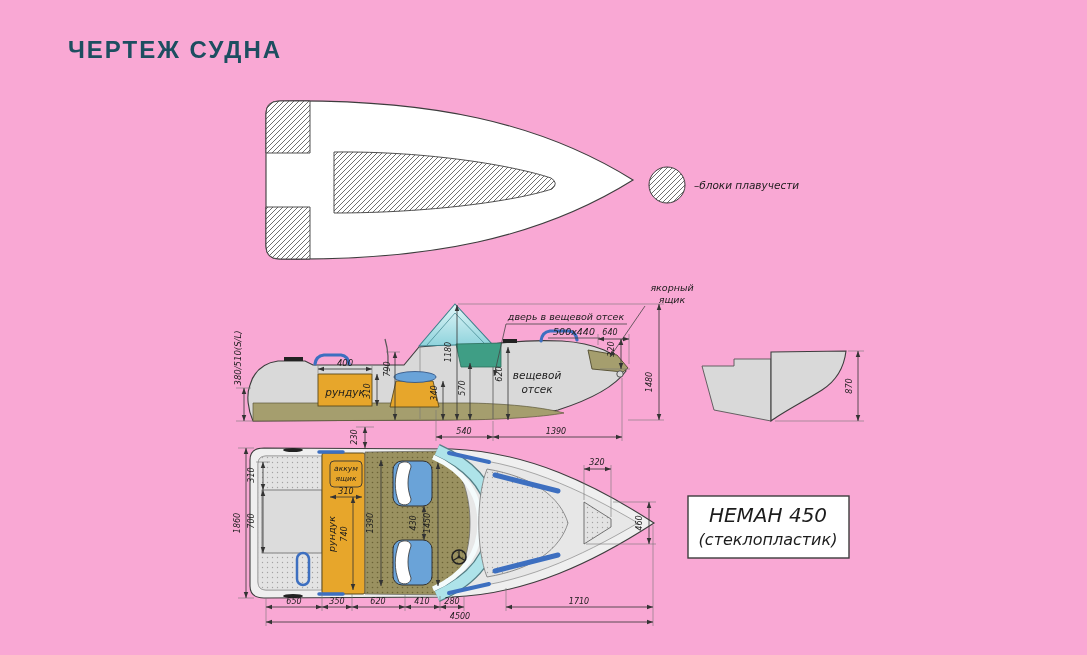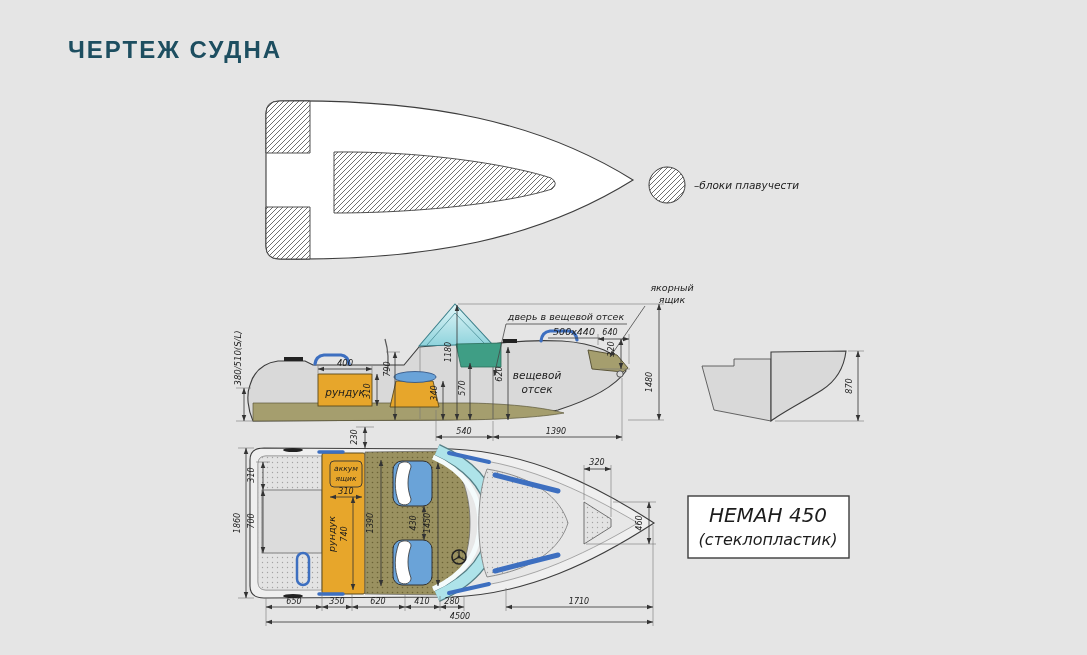--- a/index.html
+++ b/index.html
@@ -1,16 +1,16 @@
 <!DOCTYPE html>
 <html><head>
 <meta charset="utf-8">
 <style>
   html,body{margin:0;padding:0;background:#ffffff;}
-  .stage{position:relative;width:1087px;height:655px;background:#e5e5e5;overflow:hidden;
+  .stage{position:relative;width:1087px;height:655px;background:#f9a8d4;overflow:hidden;
          font-family:"Liberation Sans",sans-serif;}
   .page-title{position:absolute;left:68px;top:36px;font-size:24px;font-weight:600;
               letter-spacing:2px;color:#1d4e60;}
   svg{position:absolute;left:0;top:0;}
   svg text{font-family:"DejaVu Sans",sans-serif;fill:#1c1c1c;}
   .dimtxt{font-size:8.5px;font-style:italic;}
   .dimtxt-s{font-size:8px;font-style:italic;}
   .lbl{font-size:10.5px;font-style:italic;}
   .lbl-s{font-size:9.5px;font-style:italic;}
   .lbl-xs{font-size:7.5px;font-style:italic;}

